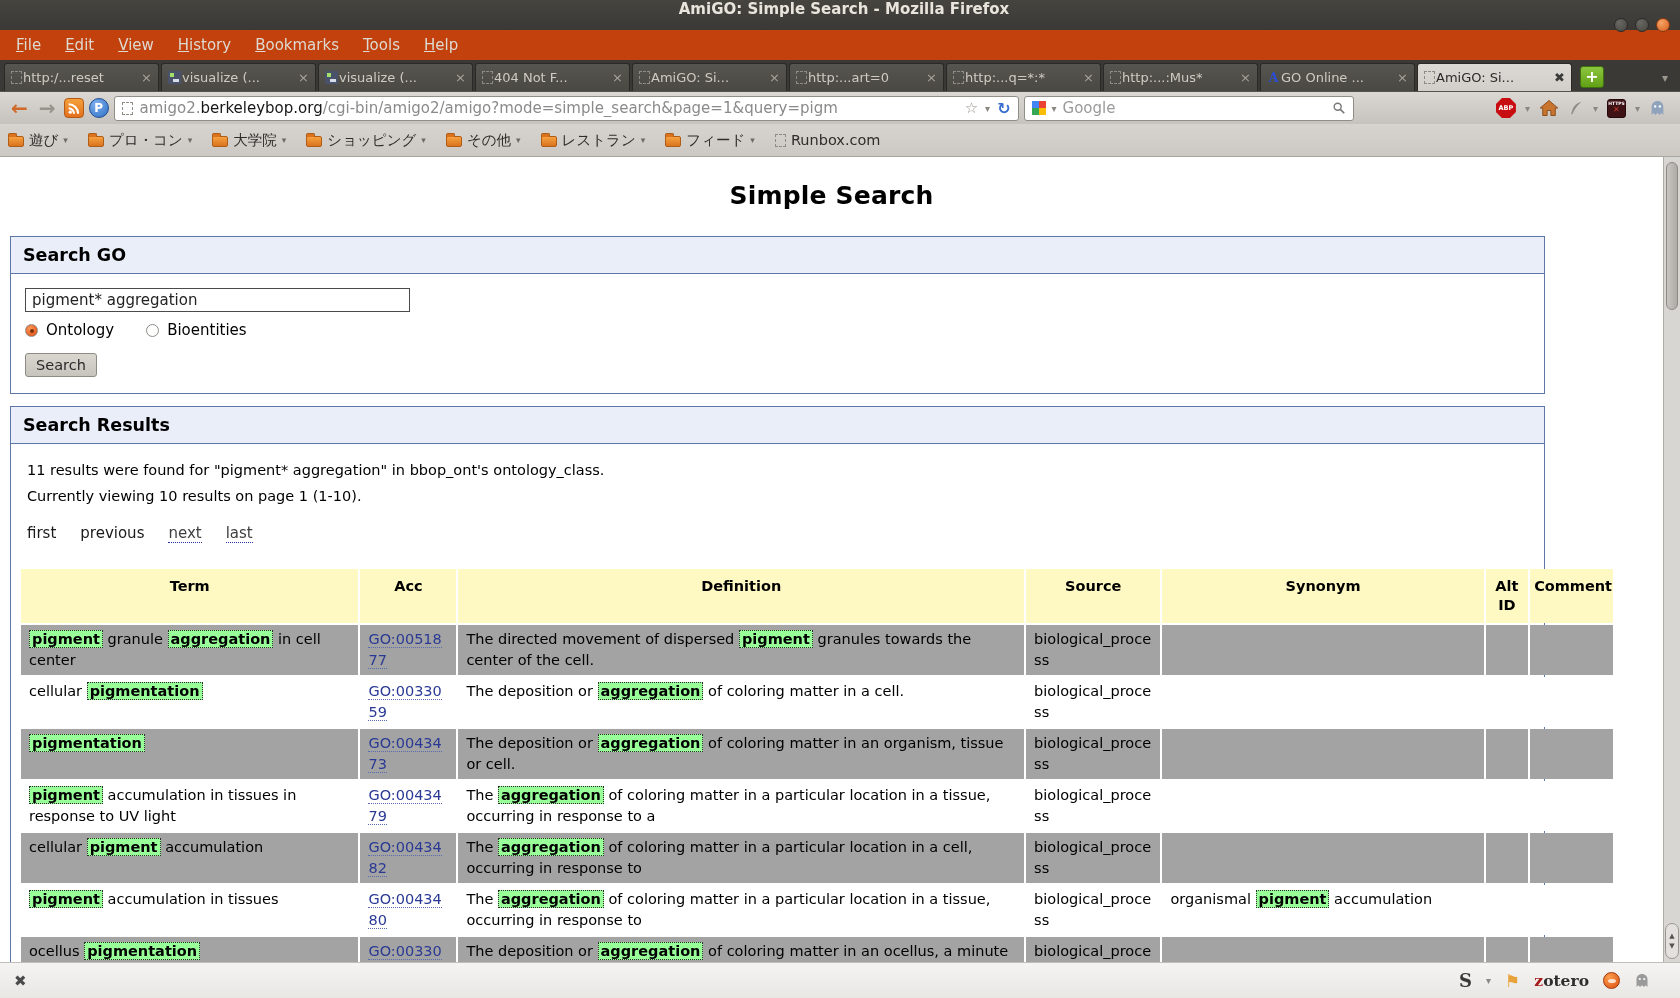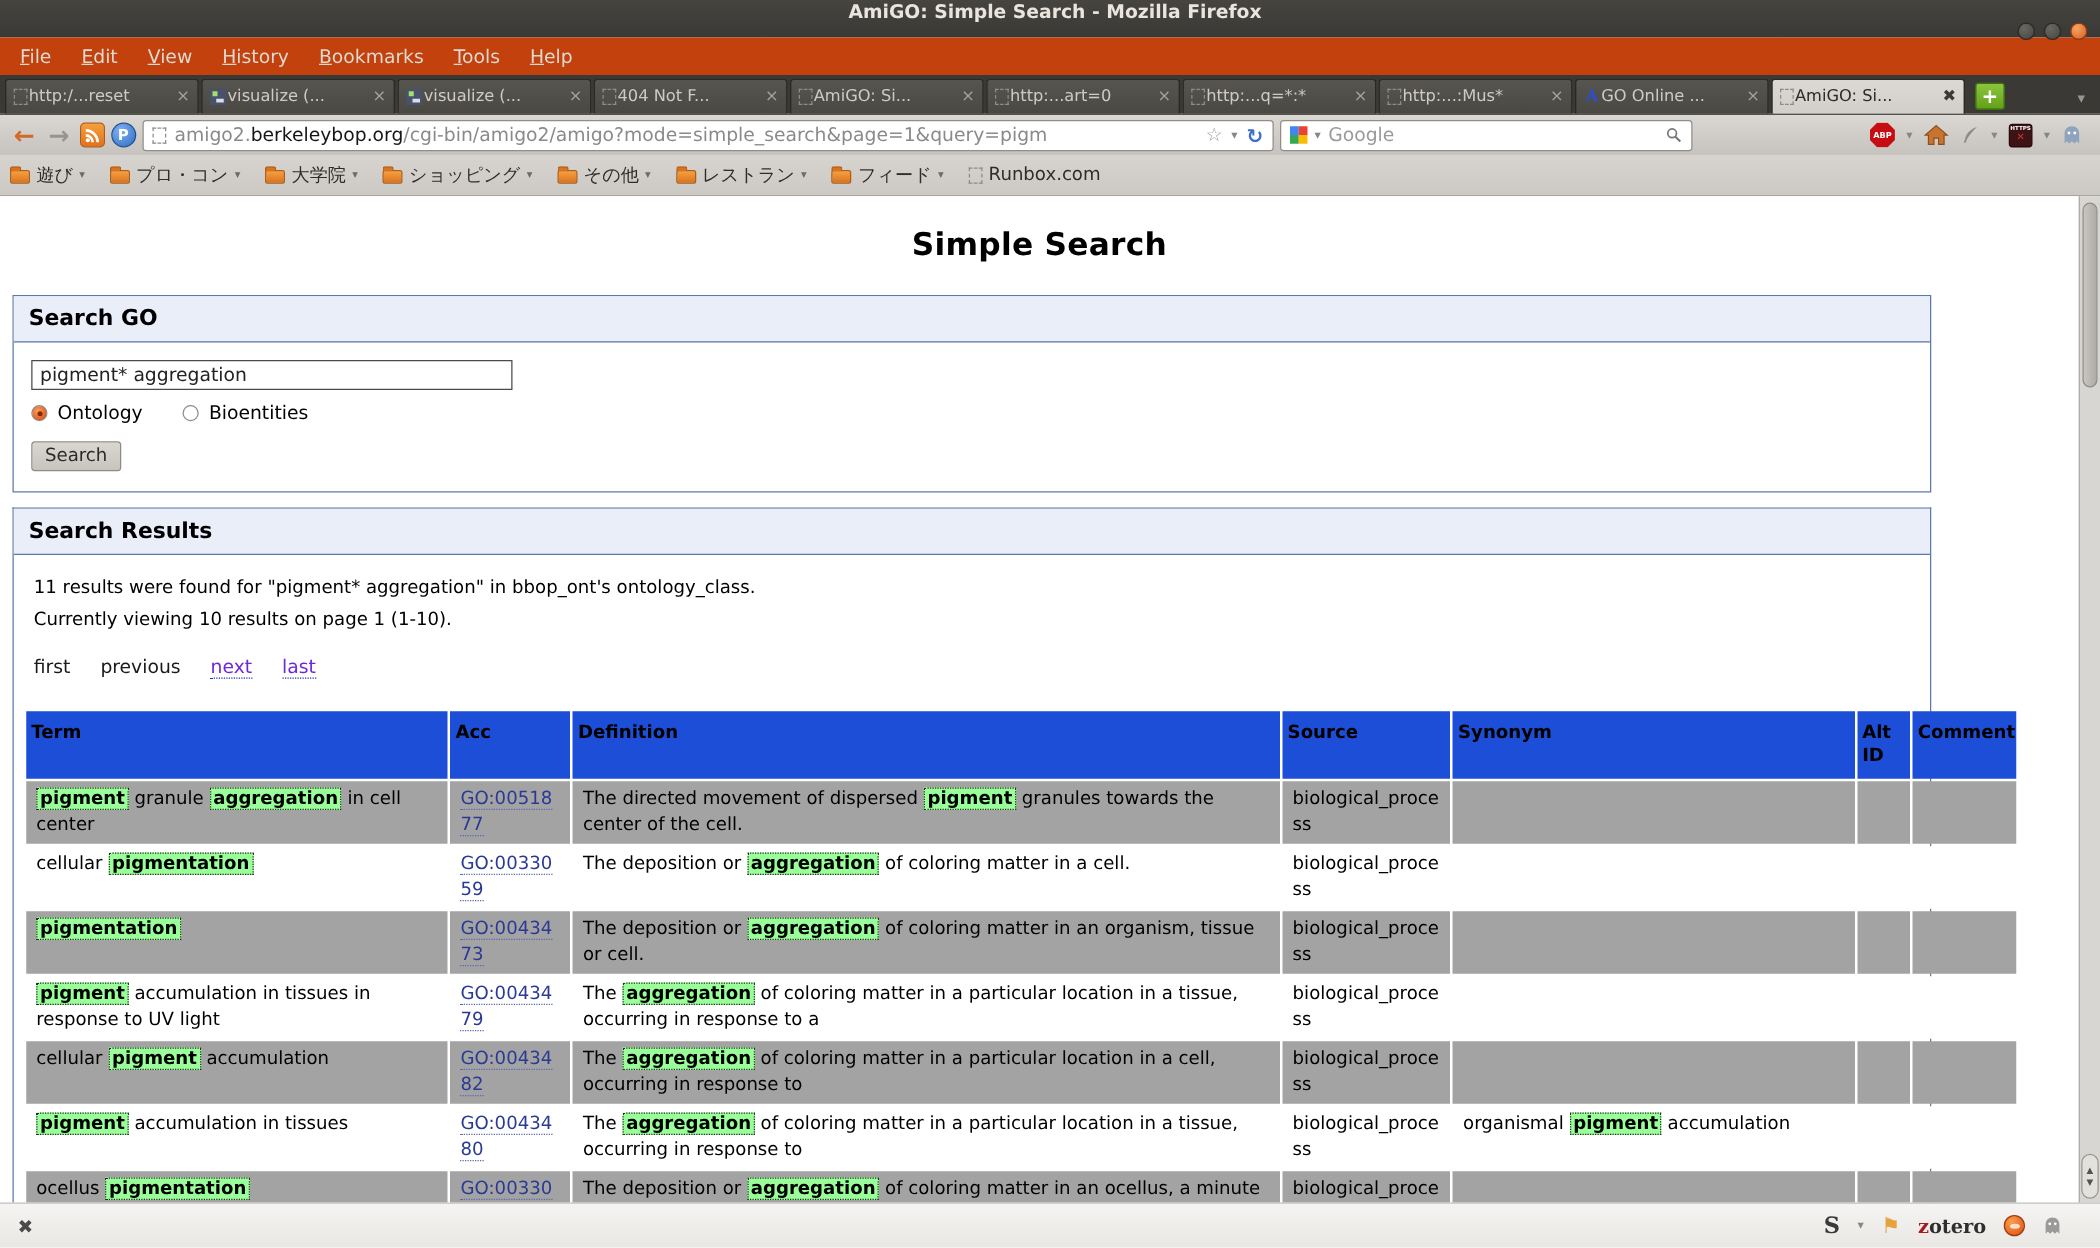--- a/index.html
+++ b/index.html
@@ -96,26 +96,26 @@
   .radio { width:13px; height:13px; border-radius:50%; border:1px solid #8f8c86; background:#fff; position:relative; }
   .radio.selected { background:radial-gradient(circle at 40% 35%, #ff9d5c, #e4581c 75%); }
   .radio.selected::after { content:""; position:absolute; left:4px; top:4px; width:4px; height:4px;
                            border-radius:50%; background:#7a2d08; }
   .radio-label { margin-right:24px; }
   .search-btn { margin-top:14px; display:inline-block; background:linear-gradient(#dad7d1,#c7c4be);
                 border:1px solid #8e8b85; border-radius:3px; padding:3px 10px; font-size:14.5px; color:#2a2a2a; }
 
   .summary { font-size:14.5px; margin:4px 0 10px 2px; }
   .pagination { margin:20px 0 24px 2px; font-size:15px; display:flex; gap:24px; }
-  .page-link { color:#6d28d9; border-bottom:1px dotted #2433a8; cursor:pointer; }
+  .page-link { color:#404040; border-bottom:1px dotted #2433a8; cursor:pointer; }
   .page-static { color:#1a1a1a; }
 
   .results-table { table-layout:fixed; width:1596px; border-collapse:separate; border-spacing:2px;
                    font-size:14.5px; margin-left:-6px; }
-  .results-table th { background:#1d4ed8; font-weight:bold; text-align:left; padding:8px 4px; vertical-align:top;
+  .results-table th { background:#fef9c3; font-weight:bold; text-align:center; padding:8px 4px; vertical-align:top;
                       line-height:19px; }
   .results-table td { padding:4px 8px; vertical-align:top; line-height:21px; background:#fff; word-wrap:break-word; }
   tr.row-blue td { background:#a3a3a3; }
   .col-0{width:334px} .col-1{width:95px} .col-2{width:560px} .col-3{width:133px}
   .col-4{width:318px} .col-5{width:42px} .col-6{width:82px}
   .hl { background:#99ff99; border:1px dotted #2c2c2c; font-weight:bold; padding:0 2px; }
   .go-link { color:#2a3a94; text-decoration:none; border-bottom:1px dotted #5a6ab0; }
 
   
   .scrollbar { position:absolute; top:157px; right:0; width:17px; bottom:36px;

